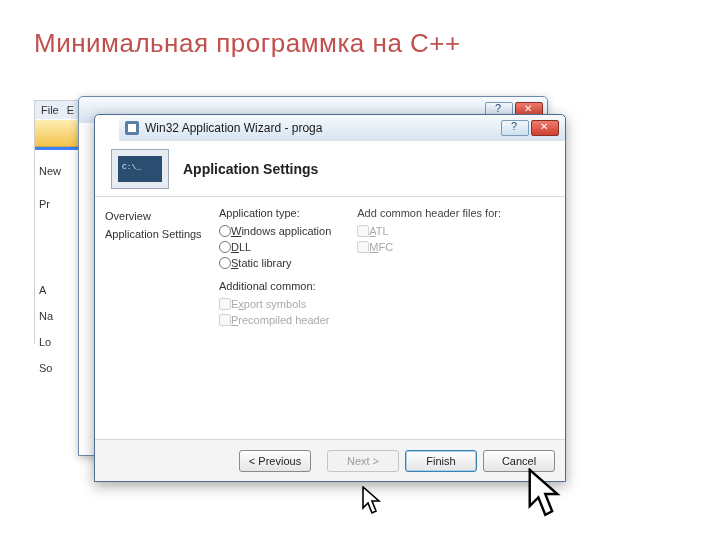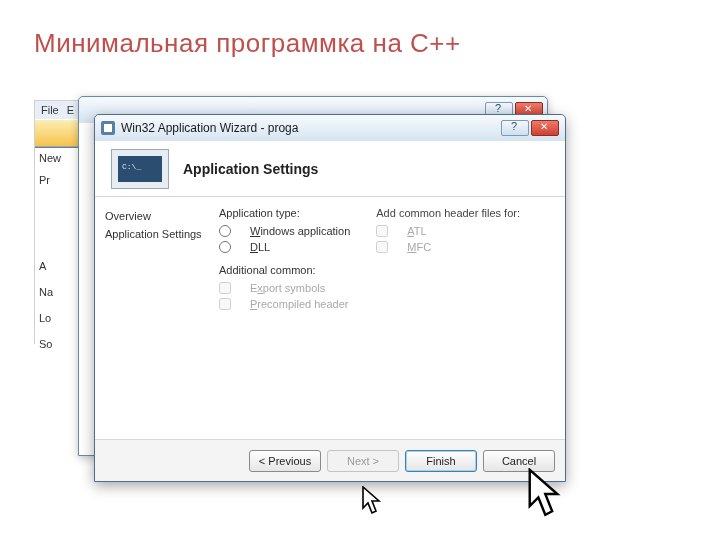--- a/index.html
+++ b/index.html
@@ -4,64 +4,64 @@
 <style>
   * { box-sizing: border-box; margin: 0; padding: 0; font-family: "Segoe UI", Tahoma, sans-serif; }
   body { width: 720px; height: 540px; background: #fff; position: relative; overflow: hidden; }
   .slide { position: absolute; inset: 0; padding: 28px 34px; }
   .title { color: #c0504d; font-size: 26px; font-weight: 400; letter-spacing: .5px; }
 
   
   .bg-app { position: absolute; left: 34px; top: 100px; width: 50px; height: 244px; background:#f4f4f4; border:1px solid #d0d0d0; font-size: 11px; color:#333; }
   .bg-app .menubar { background:#e8eef7; padding:3px 6px; display:flex; gap:8px; }
   .bg-app .tb { height:28px; background: linear-gradient(#fdeeb3,#f5c34d); border-top:1px solid #fff; border-bottom:1px solid #c9a84a;}
-  .bg-app .new { padding:4px 4px; background:#fff; border-top:1px solid #3b82f6; font-size:11px;}
+  .bg-app .new { padding:15px 4px; background:#fff; border-top:3px solid #3b82f6; font-size:11px;}
   .bg-app .lbl { padding:6px 4px; font-size:11px; color:#333; background:#fff; height:26px; overflow:hidden; text-decoration:underline dotted transparent;}
   .bg-app .lbl + .lbl { border-top:none; }
 
   
   .win-behind { position:absolute; left:78px; top:96px; width:470px; height:360px; background:#fff; border:1px solid #6b8aab; border-radius:5px 5px 0 0; box-shadow:0 2px 8px rgba(0,0,0,.25);}
   .win-behind .chrome { height:26px; background: linear-gradient(#f6fafd,#d6e4f0); border-radius:5px 5px 0 0; display:flex; align-items:center; justify-content:flex-end; padding:0 4px; gap:2px;}
   .cbtn { width:28px; height:16px; border:1px solid #7a9ab8; border-radius:2px; background:linear-gradient(#f3f7fb,#cfe0ef); position:relative;}
   .cbtn.red { background:linear-gradient(#ef7a6a,#cf4030); border-color:#8a2f25;}
   .cbtn.red::before { content:"✕"; color:#fff; font-size:10px; position:absolute; left:8px; top:0;}
   .cbtn.q::before { content:"?"; color:#2a4e72; font-size:11px; position:absolute; left:9px; top:-1px;}
 
   
   .win { position:absolute; left:94px; top:114px; width:472px; height:368px; background:#fff; border:1px solid #4b6e90; border-radius:5px 5px 0 0; box-shadow:0 4px 14px rgba(0,0,0,.35);}
-  .win .chrome { height:26px; background: linear-gradient(#f6fafd,#d6e4f0); border-radius:5px 5px 0 0; display:flex; align-items:center; padding:0 6px; gap:6px;}
+  .win .chrome { height:26px; background: linear-gradient(#f6fafd,#d6e4f0); border-radius:5px 5px 0 0; display:flex; align-items:center; padding:0 6px; gap:6px;margin-left:24px;}
   .win .chrome .ico { width:14px; height:14px; background:#5a7fa6; border-radius:2px; position:relative;}
   .win .chrome .ico::after{content:""; position:absolute; inset:3px; background:#fff;}
   .win .chrome .ttl { font-size:12px; color:#1a1a1a; flex:1; white-space:nowrap; overflow:hidden;}
   .win .chrome .btns { display:flex; gap:2px; }
 
   .banner { height:56px; border-bottom:1px solid #d8d8d8; display:flex; align-items:center; gap:14px; padding:0 16px;}
   .thumb { width:58px; height:40px; border:1px solid #9aa7b4; background:#e6ecf2; position:relative; }
   .thumb .inner{ position:absolute; left:6px; top:6px; right:6px; bottom:6px; background:#2b4d6f; }
   .thumb .txt { position:absolute; left:10px; top:12px; font-size:8px; color:#d7e6f5; font-family:Liberation Mono, monospace;}
   .banner h2 { font-size:14px; font-weight:700; color:#222;}
 
   .body { display:flex; height: calc(100% - 26px - 56px - 42px); }
   .side { width:120px; padding:10px 8px; font-size:11px; color:#333; }
   .side div { padding:3px 2px; }
   .main { flex:1; padding:10px 4px 4px 4px; font-size:11px; color:#333; display:flex; gap:26px;}
   .col { display:flex; flex-direction:column; gap:2px; }
   .hdr { color:#333; margin-bottom:3px; }
   .hdr.add { color:#444; }
-  .opt { display:flex; align-items:center; gap:19px; padding:1px 0; }
+  .opt { display:flex; align-items:center; gap:0; padding:1px 0; }
   .opt input[type=radio], .opt input[type=checkbox]{ width:12px; height:12px; margin:0;}
   .opt .t { text-decoration: underline; text-decoration-style: dotted; text-decoration-color: transparent;}
   .opt .u { text-decoration: underline;}
   .disabled { color:#a9a9a9; }
   .hl { border:1px solid #c84f4f; padding:0 3px 1px 2px; display:inline-flex; align-items:center; gap:5px;}
   .subhdr { margin-top:8px; }
 
   .footer { height:42px; border-top:1px solid #d8d8d8; display:flex; align-items:center; justify-content:flex-end; gap:6px; padding:0 10px; background:#f4f4f4;}
   .btn { min-width:72px; height:22px; border:1px solid #8a8a8a; background:linear-gradient(#fefefe,#e6e6e6); font-size:11px; color:#222; border-radius:3px; display:flex; align-items:center; justify-content:center; padding: 0 8px;}
-  .btn.dis { color:#9b9b9b; border-color:#c4c4c4; background:#f2f2f2;}
+  .btn.dis { color:#9b9b9b; border-color:#c4c4c4; background:#f2f2f2;margin-left:10px;}
   .btn.hi { border:1px solid #3c7fb1; box-shadow:0 0 0 1px #a6d1ec inset;}
 
   
   .cursor { position:absolute; pointer-events:none; }
   .cursor svg { display:block; }
   .cursor.small { left:362px; top:486px; }
   .cursor.big { left:528px; top:468px; }
 </style>
 </head>
 <body>
@@ -120,20 +120,24 @@
       <div class="col">
         <div class="hdr">Application type:</div>
         <label class="opt">
           <input type="radio" name="apptype" style="">
             <span class="t"><span class="u">W</span><span>indows application</span></span>
         </label>
         <label class="opt">
           <input type="radio" name="apptype" style="">
             <span class="t"><span class="u">D</span>LL</span>
         </label>
+        <label class="opt">
+          <input type="radio" name="apptype" style="">
+            <span class="t"><span class="u">S</span>tatic library</span>
+        </label>
 
         <div class="hdr subhdr">Additional common:</div>
         <label class="opt disabled">
           <input type="checkbox" disabled="" style="">
             <span class="t">E<span class="u">x</span>port symbols</span>
         </label>
         <label class="opt disabled">
           <input type="checkbox" disabled="" style="">
             <span class="t"><span class="u">P</span>recompiled header</span>
         </label>

